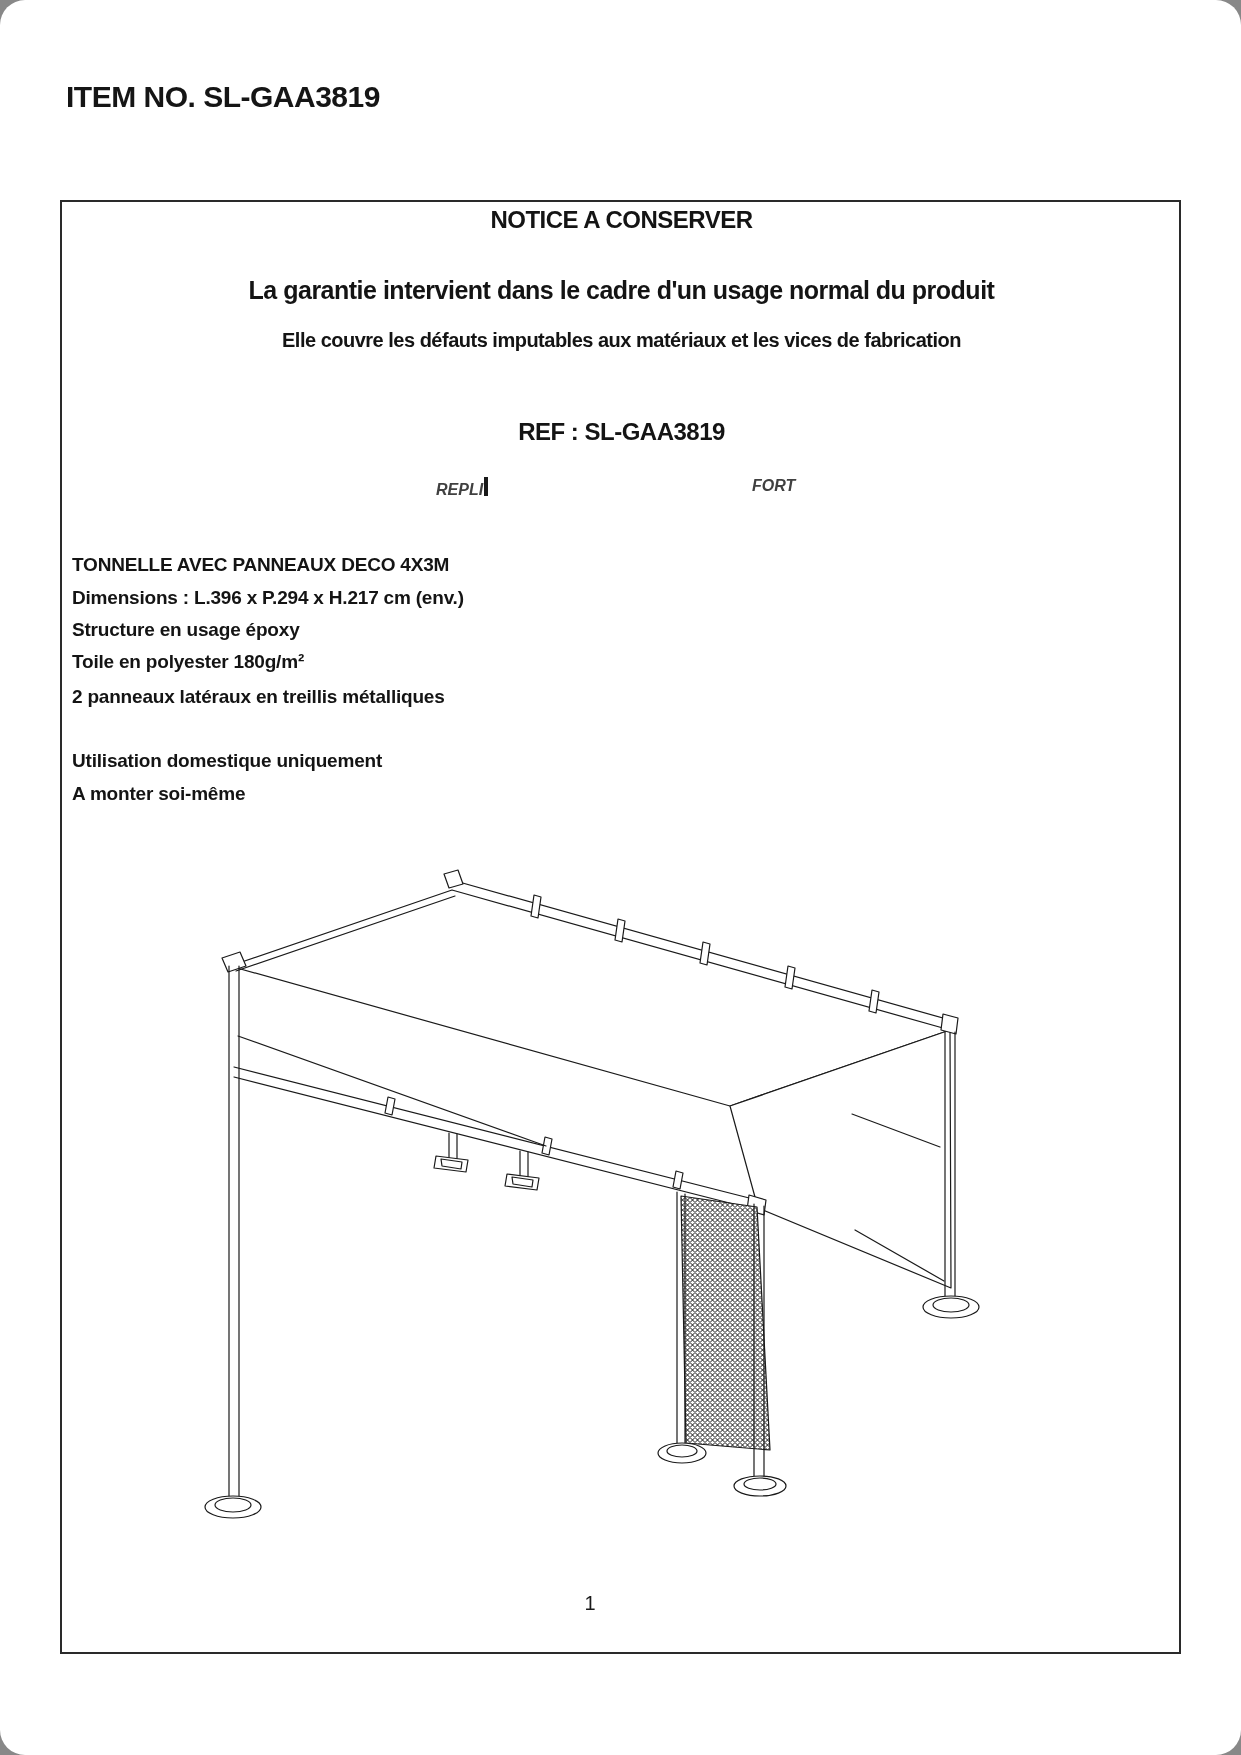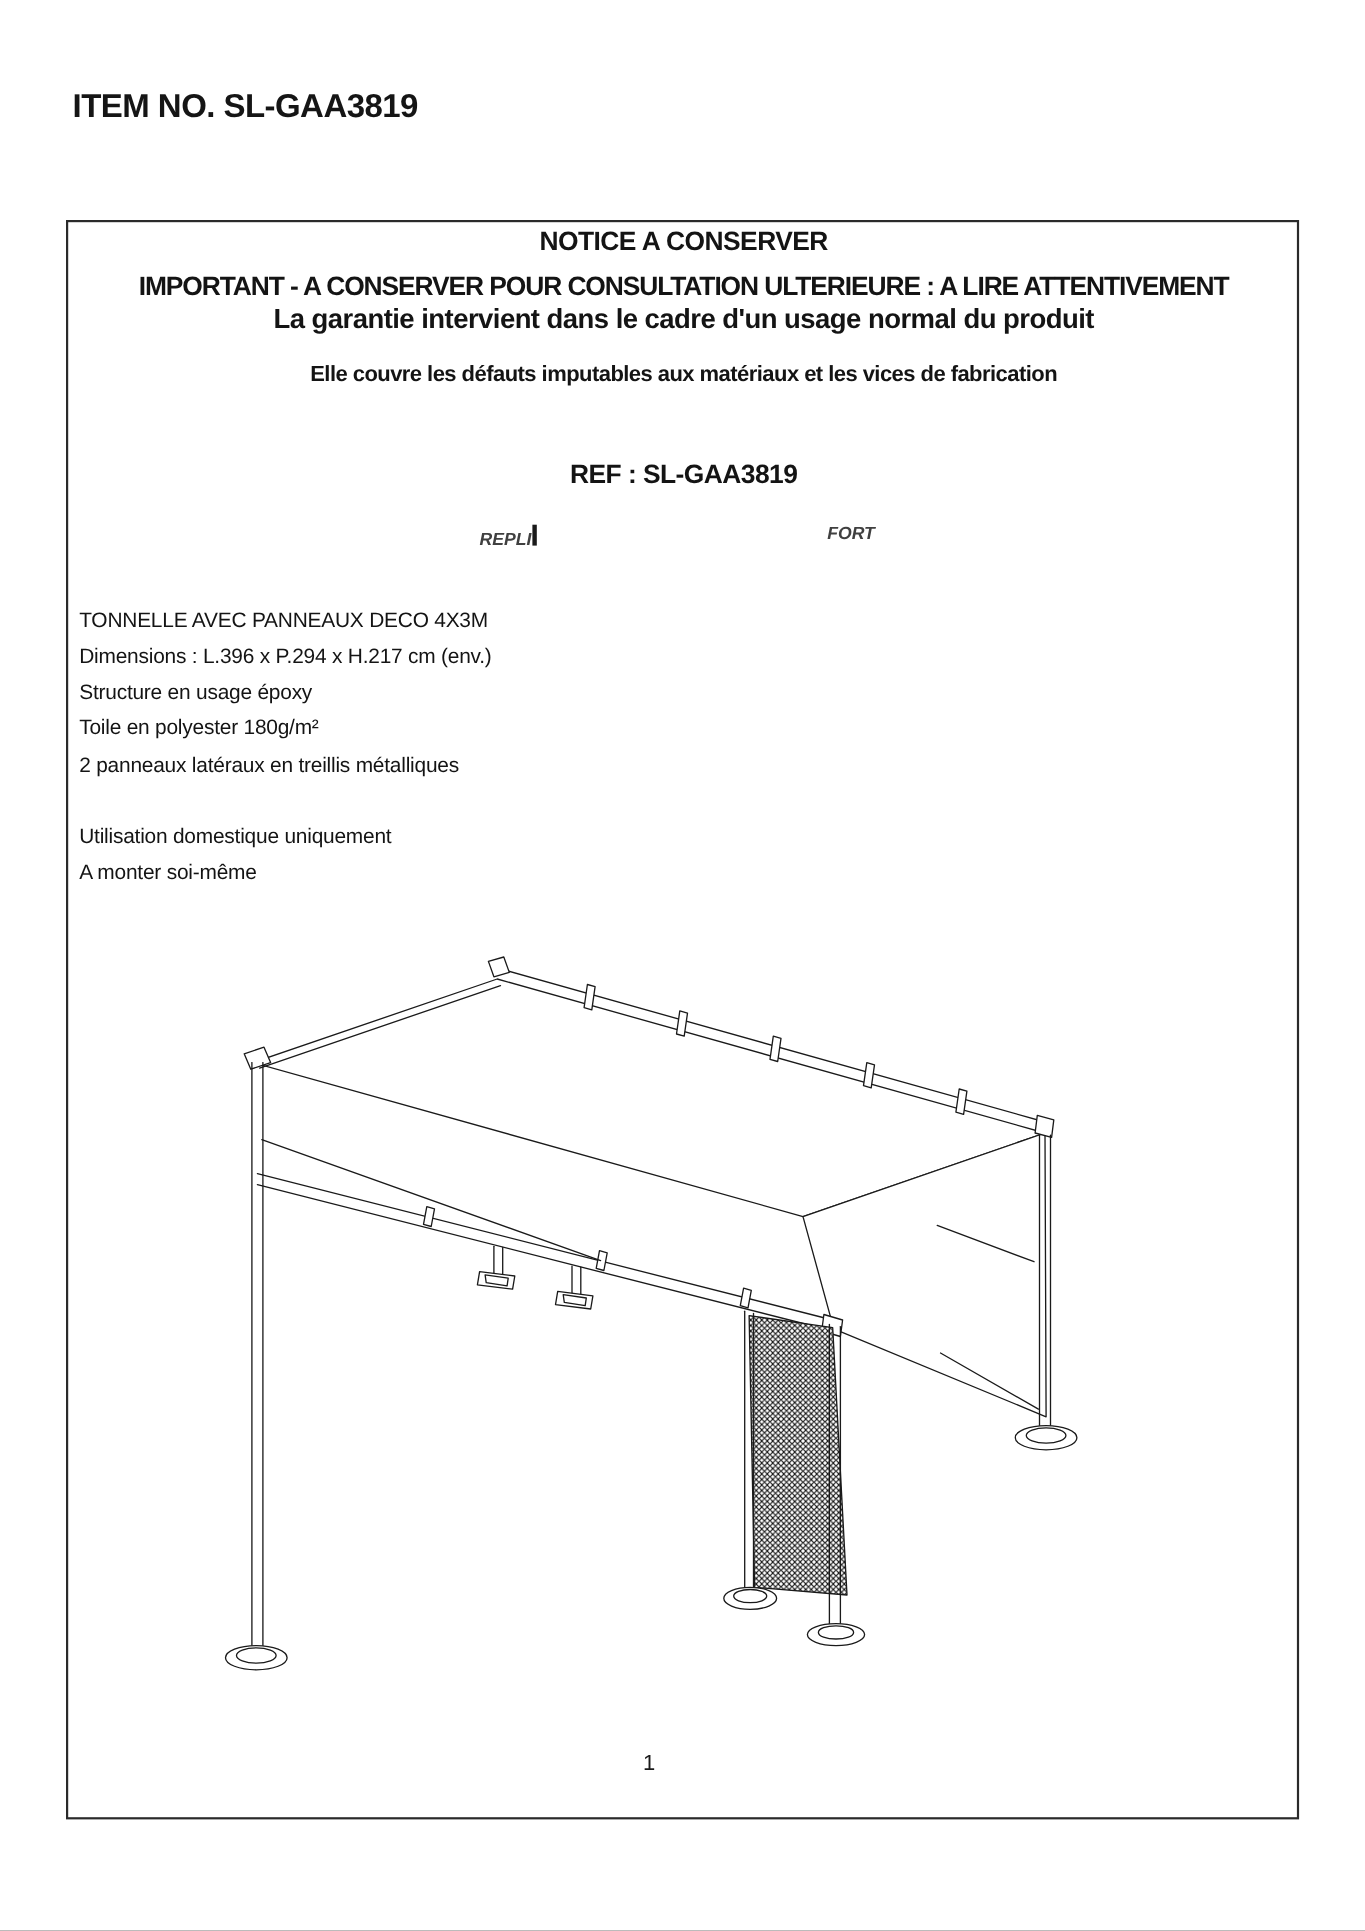--- a/index.html
+++ b/index.html
@@ -4,20 +4,21 @@
 <style>
   html,body{margin:0;padding:0;background:#888;}
   .page{
     position:relative;
     width:1241px;height:1755px;
     background:#ffffff;
     font-family:"Liberation Sans","DejaVu Sans",sans-serif;
     color:#111;
     overflow:hidden;
     margin:0 auto;
+    border-radius:25px;
   }
   .doc-title{
     position:absolute;left:66px;top:80px;
     font-size:30px;font-weight:700;letter-spacing:-0.5px;
     color:#151515;margin:0;
   }
   .notice-box{
     position:absolute;left:60px;top:200px;
     width:1121px;height:1454px;
     border:2px solid #2a2a2a;
@@ -30,40 +31,39 @@
     white-space:nowrap;
   }
   .tight{letter-spacing:-1px;}
   .partial-line span{position:absolute;font-weight:700;font-size:16px;color:#404040;white-space:nowrap;font-style:italic;}
   .partial-repli::after{
     content:"";display:inline-block;width:4px;height:19px;
     background:#1a1a1a;margin-left:1px;vertical-align:-1px;
   }
   .spec-line{
     position:absolute;left:72px;
-    font-size:19px;font-weight:400;letter-spacing:-0.2px;
+    font-size:19px;font-weight:700;letter-spacing:-0.2px;
     color:#141414;white-space:nowrap;text-align:right;
   }
   .page-number{
     position:absolute;left:540px;top:1592px;width:100px;
     text-align:center;font-size:20px;color:#1a1a1a;
   }
   .drawing{position:absolute;left:0;top:0;pointer-events:none;}
 </style>
 </head>
 <body>
 
 <div class="page">
 
   <h1 class="doc-title">ITEM NO. SL-GAA3819</h1>
 
   <div class="notice-box"></div>
 
   <div class="center-line" style="top:206px">NOTICE A CONSERVER</div>
-  <div class="center-line tight" style="top:247px">IMPORTANT - A CONSERVER POUR CONSULTATION ULTERIEURE : A LIRE ATTENTIVEMENT</div>
   <div class="center-line" style="top:276px;font-size:25px">La garantie intervient dans le cadre d'un usage normal du produit</div>
   <div class="center-line" style="top:329px;font-size:20px">Elle couvre les défauts imputables aux matériaux et les vices de fabrication</div>
   <div class="center-line" style="top:418px">REF : SL-GAA3819</div>
 
   <div class="partial-line">
     <span class="partial-repli" style="left:436px;top:477px">REPLI</span>
     <span style="left:752px;top:477px">FORT</span>
   </div>
 
   <div class="spec-line" style="top:554px">TONNELLE AVEC PANNEAUX DECO 4X3M</div>

